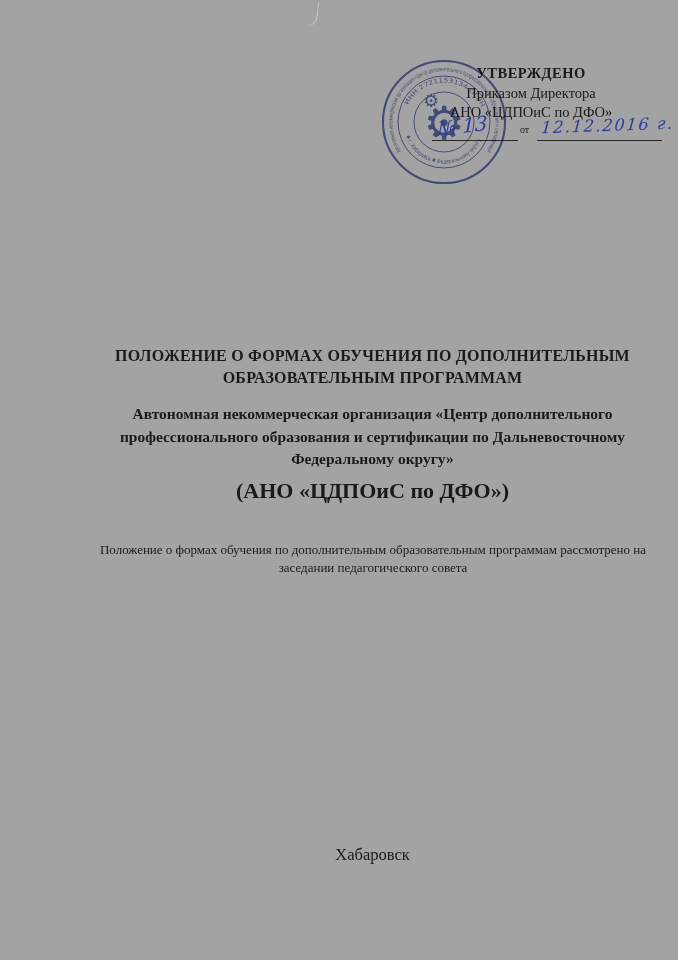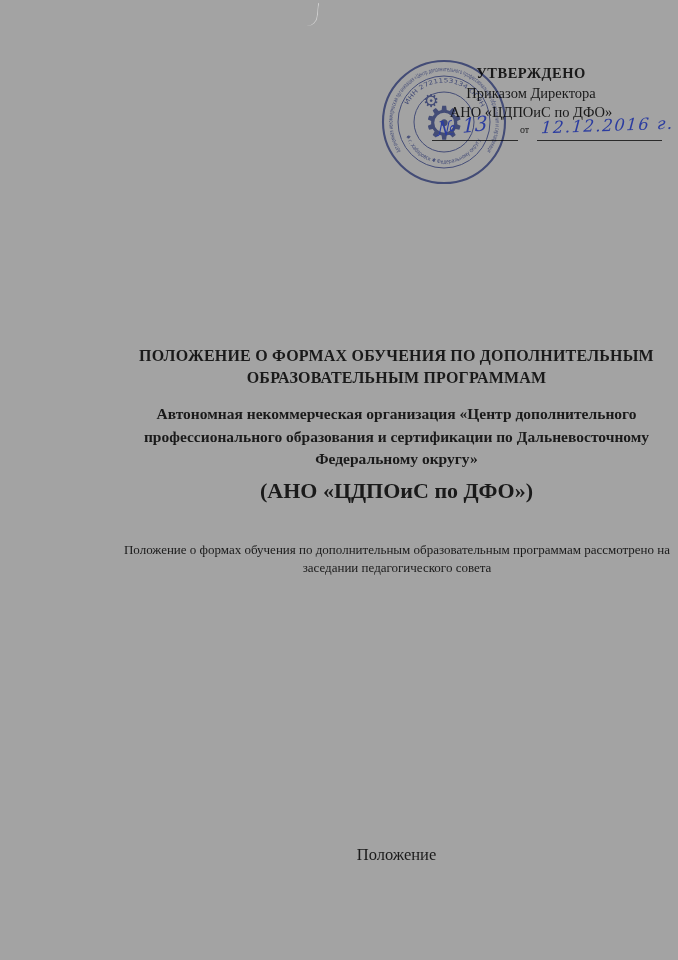--- a/index.html
+++ b/index.html
@@ -85,21 +85,20 @@
   .stamp text { fill: #4757a9; font-family: "DejaVu Sans", sans-serif; }
   .stamp .gear-text { font-family: "DejaVu Sans", sans-serif; }
 
   
   .doc-block {
     position: absolute;
     left: 95px;
     width: 555px;
     text-align: center;
     z-index: 1;
-    margin-left: 24px;
   }
   .title-block {
     top: 345px;
     font-size: 16px;
     font-weight: bold;
     line-height: 22px;
     letter-spacing: .2px;
   }
   .org-block {
     top: 403px;
@@ -167,16 +166,16 @@
   </svg>
 
   <div class="doc-block title-block">ПОЛОЖЕНИЕ О ФОРМАХ ОБУЧЕНИЯ ПО ДОПОЛНИТЕЛЬНЫМ ОБРАЗОВАТЕЛЬНЫМ ПРОГРАММАМ</div>
 
   <div class="doc-block org-block">Автономная некоммерческая организация «Центр дополнительного профессионального образования и сертификации по Дальневосточному Федеральному округу»</div>
 
   <div class="doc-block abbr-block">(АНО «ЦДПОиС по ДФО»)</div>
 
   <div class="doc-block review-block">Положение о формах обучения по дополнительным образовательным программам рассмотрено на заседании педагогического совета</div>
 
-  <div class="doc-block city-block">Положение</div>
+  <div class="doc-block city-block">Хабаровск</div>
 
 
 </div>
 
 </body></html>

